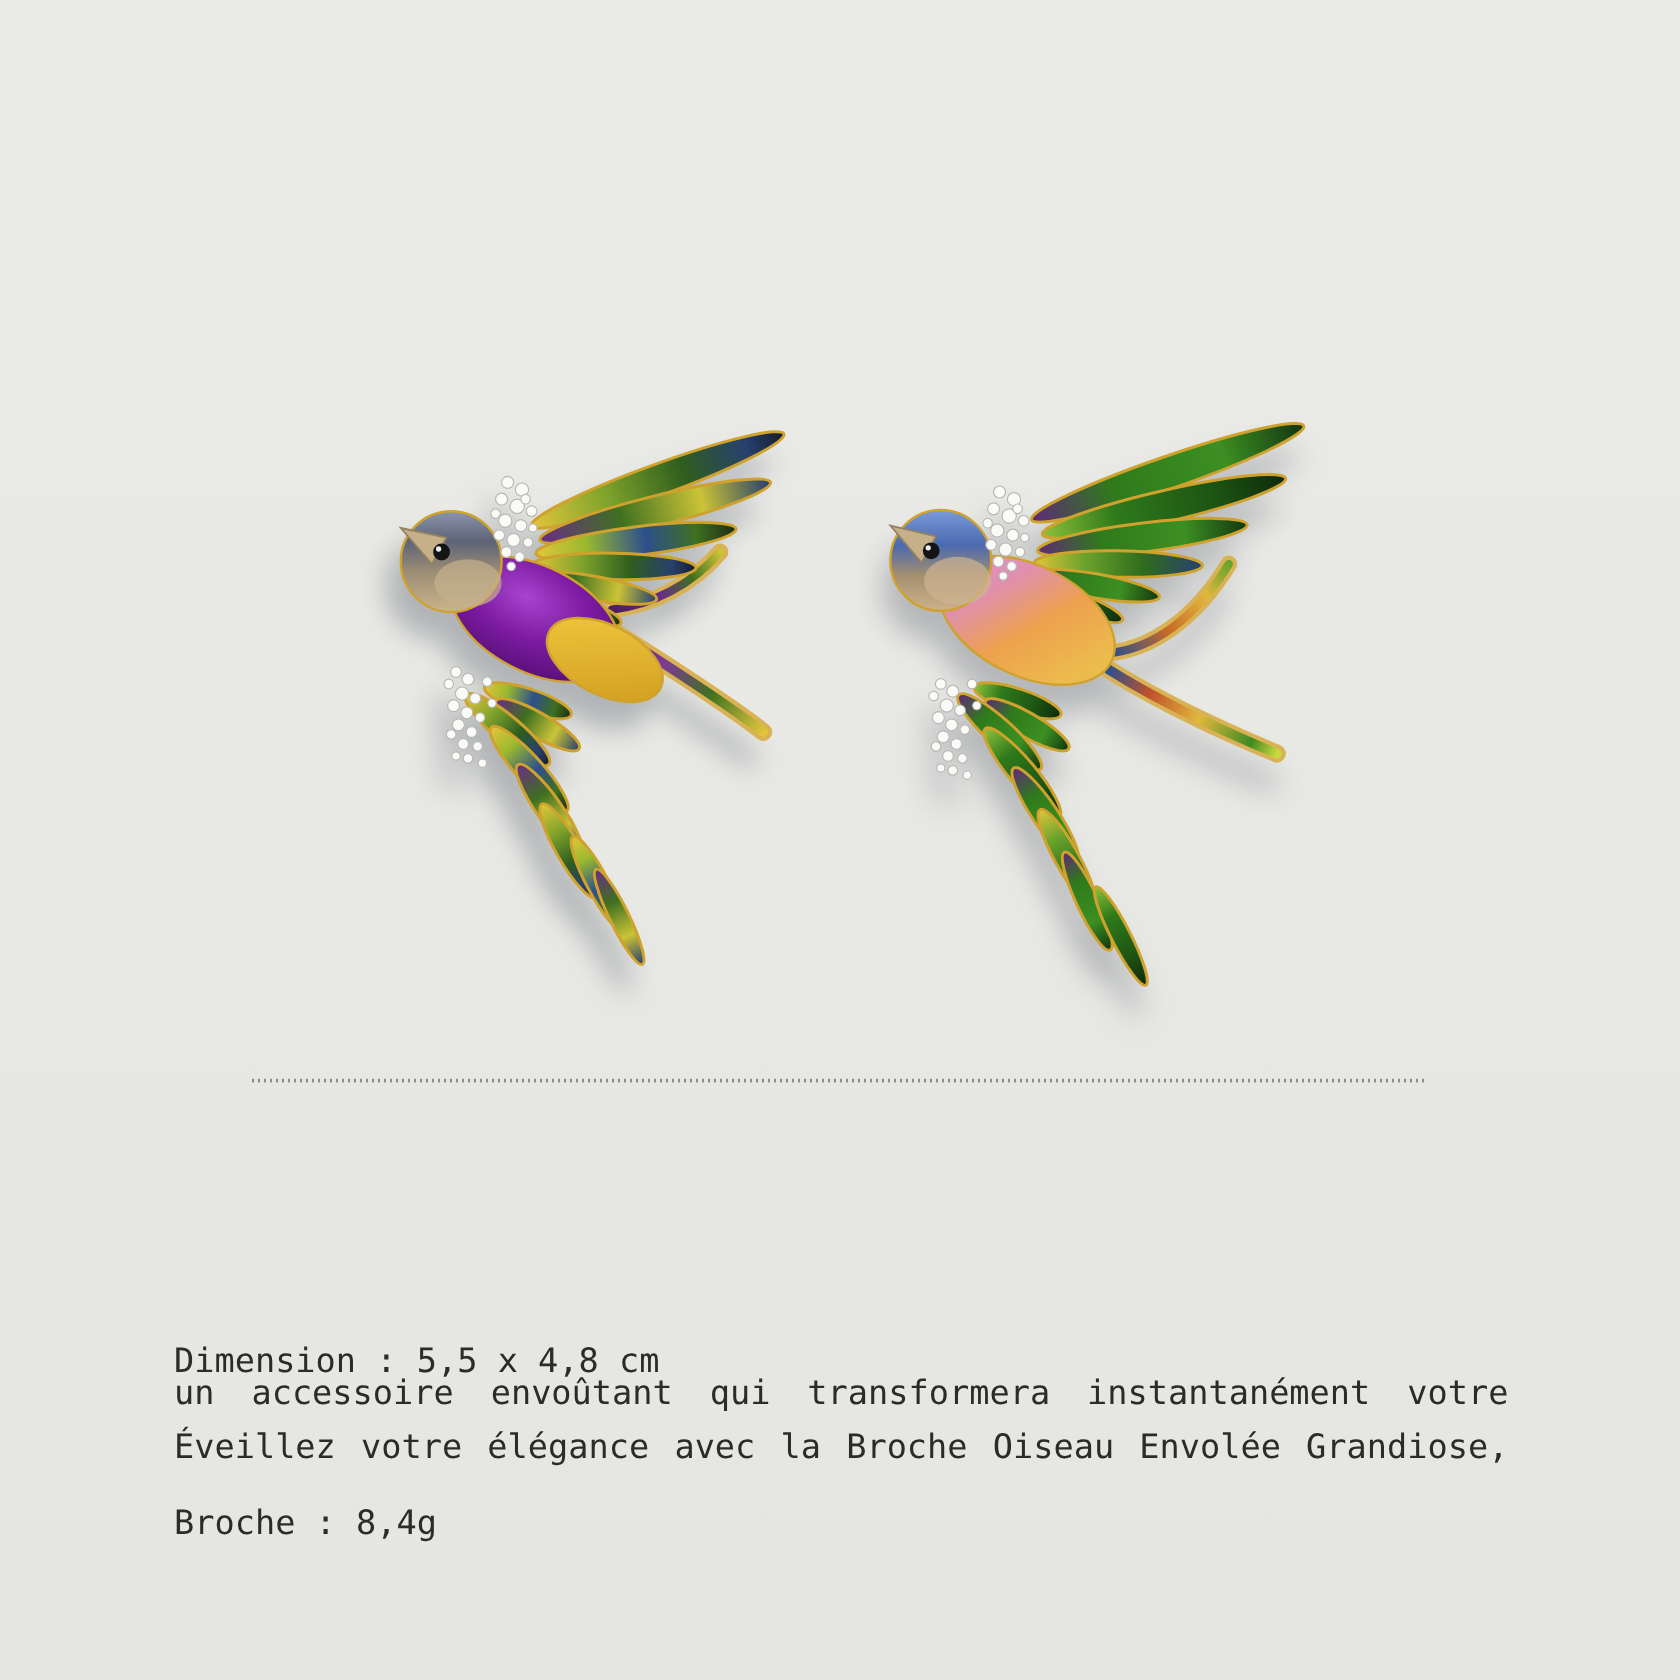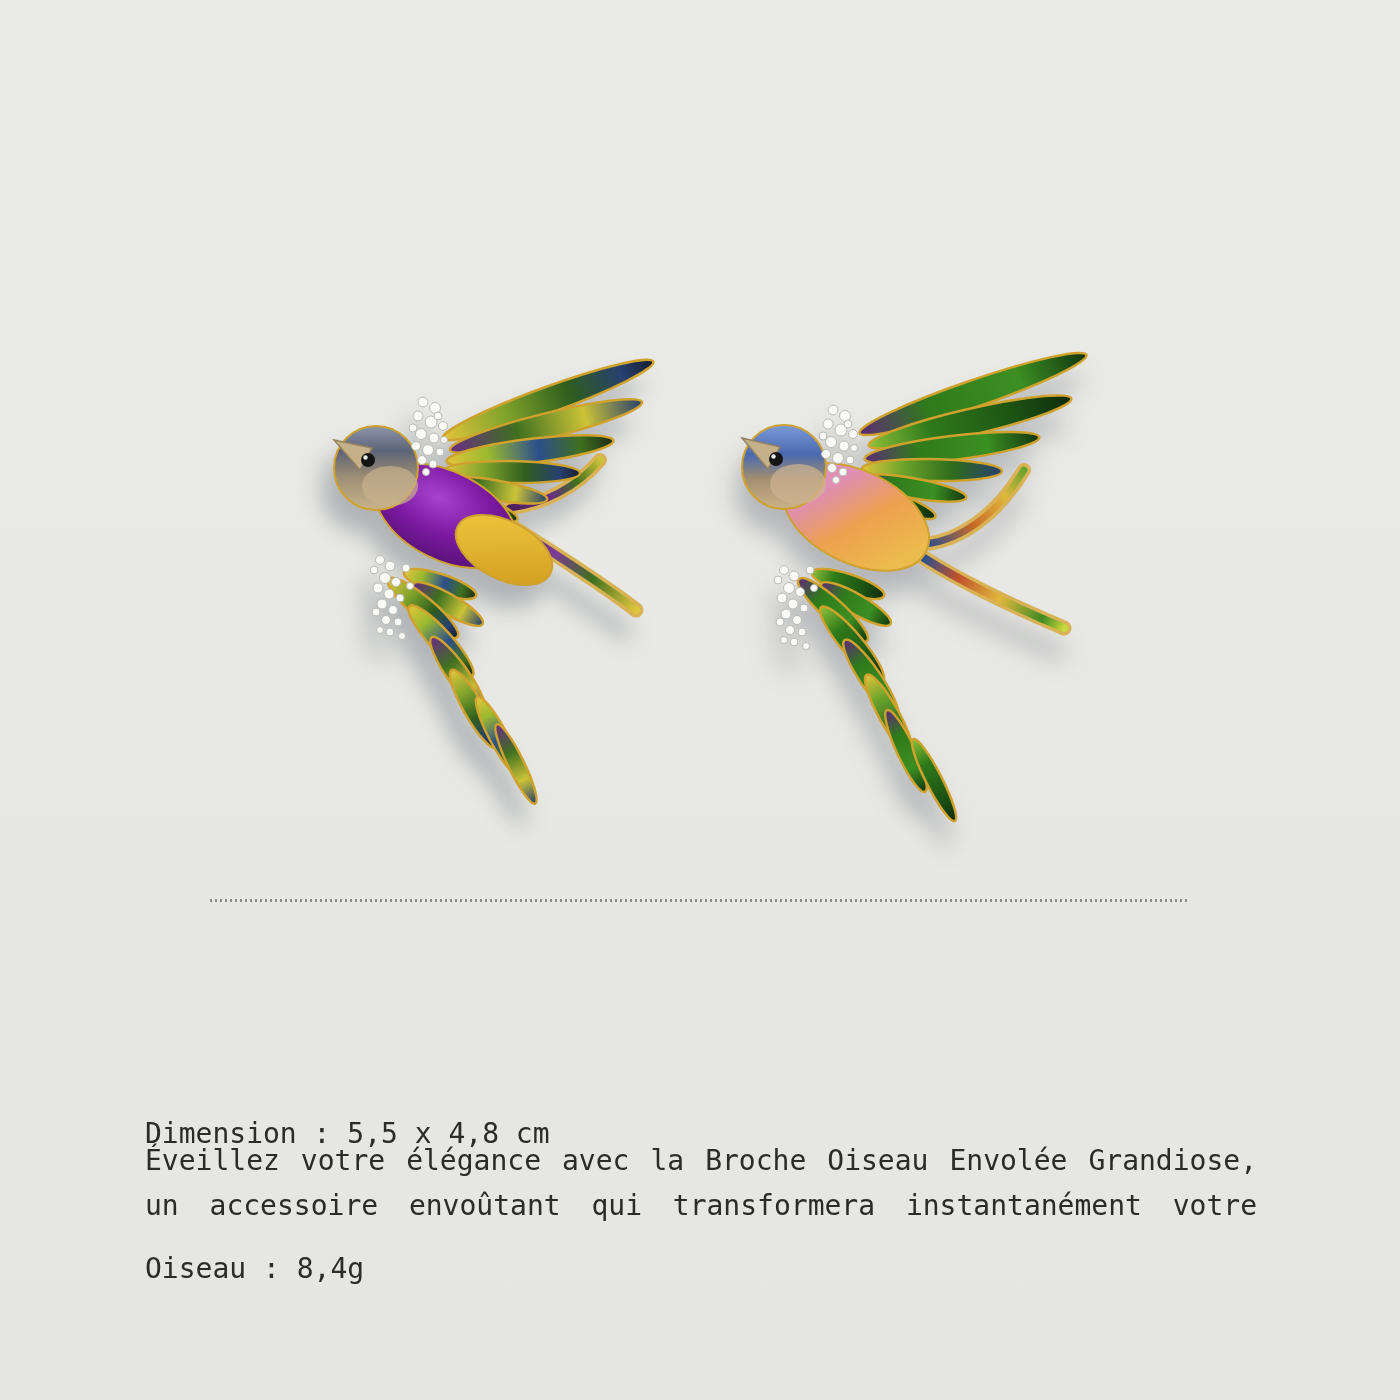--- a/index.html
+++ b/index.html
@@ -289,21 +289,21 @@
           <circle cx="72" cy="238" r="4"></circle>
           <circle cx="76" cy="256" r="3.5"></circle>
       </g>
     </svg>
   </div>
 
   <div class="divider"></div>
 
   <div class="specs">
     <div>Dimension : 5,5 x 4,8 cm</div>
-    <div>Oiseau : 8,4g</div>
+    <div>Broche : 8,4g</div>
   </div>
 
   <div class="description">
+    <div class="jline">un accessoire envoûtant qui transformera instantanément votre</div>
     <div class="jline">Éveillez votre élégance avec la Broche Oiseau Envolée Grandiose,</div>
-    <div class="jline">un accessoire envoûtant qui transformera instantanément votre</div>
   </div>
 
 </div>
 
 </body></html>

